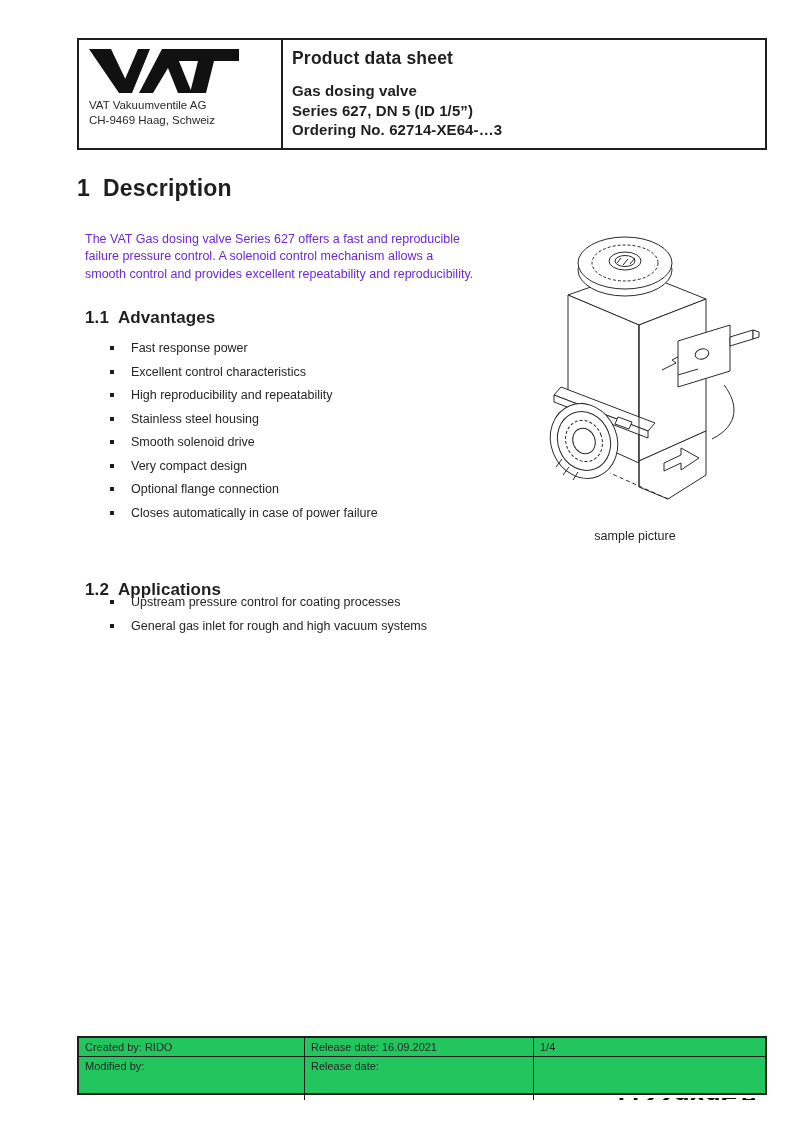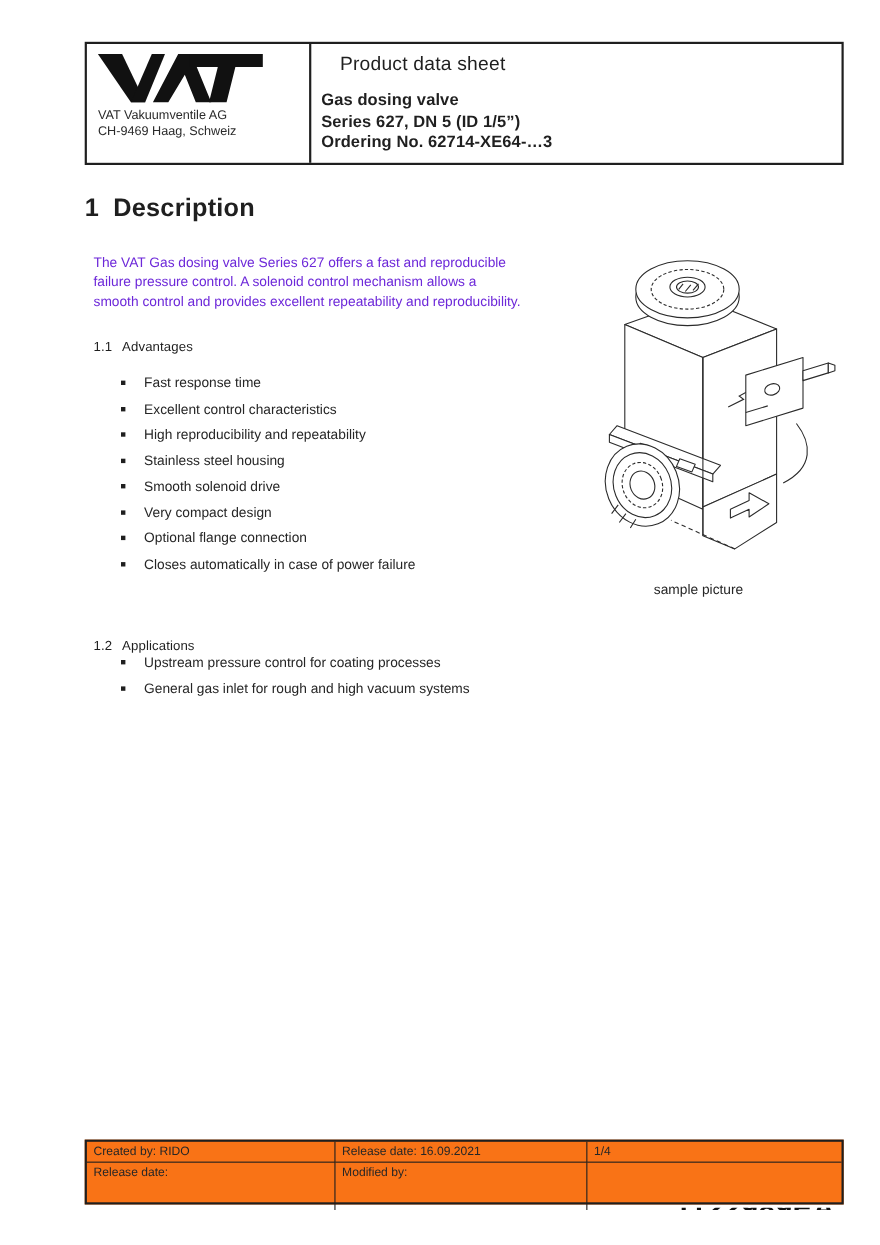--- a/index.html
+++ b/index.html
@@ -10,44 +10,44 @@
   }
   
   .header-box{
     position:absolute;left:77px;top:38px;width:686px;height:108px;
     border:2px solid #1f1f1f;display:flex;background:#fff;
   }
   .logo-col{width:204px;border-right:2px solid #1f1f1f;padding:5px 0 0 10px;box-sizing:border-box;}
   .logo-svg{display:block;margin:2px 0 3px 0;}
   .company-line{font-size:11.5px;line-height:15px;color:#2a2a2a;}
   .title-col{flex:1;padding:6px 0 0 9px;box-sizing:border-box;}
-  .doc-type{font-size:17.5px;font-weight:normal;line-height:20px;margin:2px 0 13px 17px;letter-spacing:0.2px;}
+  .doc-type{font-size:17.5px;font-weight:bold;line-height:20px;margin:2px 0 13px 0;letter-spacing:0.2px;}
   .product-line{font-size:15px;font-weight:bold;line-height:19.5px;letter-spacing:0.1px;}
   
   .h1{position:absolute;left:77px;top:175px;font-size:23px;font-weight:bold;letter-spacing:0.2px;}
   .h1 .sec-no{display:inline-block;margin-right:13px;}
   .para{position:absolute;left:85px;top:231px;font-size:12.5px;line-height:17.3px;color:#6d28d9;}
-  .h2{position:absolute;font-size:12px;font-weight:normal;letter-spacing:0.1px;}
+  .h2{position:absolute;font-size:17px;font-weight:bold;letter-spacing:0.1px;}
   .h2 .sec-no{display:inline-block;margin-right:9px;}
   .h2-advantages{left:85px;top:308px;}
   .h2-applications{left:85px;top:580px;}
   ul.doclist{position:absolute;left:110px;margin:0;padding:0;list-style:none;}
   .list-advantages{top:342px;}
   .list-applications{top:596px;}
   ul.doclist li{display:flex;height:13px;margin-bottom:10.5px;font-size:12.5px;line-height:13px;color:#262626;}
   .bullet{flex:none;width:4px;height:4px;background:#1f1f1f;margin:4px 17px 0 0;}
   
   .figure{position:absolute;left:540px;top:235px;width:230px;height:290px;}
   .figure-caption{position:absolute;left:540px;top:529px;width:190px;text-align:center;
     font-size:12.5px;color:#262626;}
   
   .footer-table{
     position:absolute;left:77px;top:1036px;width:686px;height:55px;
     border:2px solid #1f1f1f;display:grid;box-sizing:content-box;
-    grid-template-columns:226px 229px 1fr;grid-template-rows:19px 1fr;background:#f97316;
+    grid-template-columns:226px 229px 1fr;grid-template-rows:19px 1fr;background:#22c55e;
   }
   .fcell{font-size:11px;padding:3px 6px 0 6px;color:#262626;box-sizing:border-box;overflow:hidden;}
   .fc-r1{border-bottom:1px solid #1f1f1f;}
   .fc-c1,.fc-c2{border-right:1px solid #1f1f1f;}
   .fc-page{text-align:left;}
   .fc-docnum{
     display:flex;align-items:center;justify-content:flex-end;
     font-size:27px;font-weight:bold;letter-spacing:0.5px;padding:0 6px 2px 0;color:#111;margin-top:41px;
   }
   svg .ln{fill:#ffffff;stroke:#2b2b2b;stroke-width:1;stroke-linejoin:round;}
@@ -89,21 +89,21 @@
     <div>failure pressure control. A solenoid control mechanism allows a</div>
     <div>smooth control and provides excellent repeatability and reproducibility.</div>
   </div>
 
   <div class="h2 h2-advantages">
     <span class="sec-no">1.1</span><span>Advantages</span>
   </div>
   <ul class="doclist list-advantages">
     <li>
         <span class="bullet"></span>
-        <span>Fast response time</span>
+        <span>Fast response power</span>
       </li>
     <li>
         <span class="bullet"></span>
         <span>Excellent control characteristics</span>
       </li>
     <li>
         <span class="bullet"></span>
         <span>High reproducibility and repeatability</span>
       </li>
     <li>
@@ -186,18 +186,18 @@
       <ellipse class="ln" cx="85" cy="26" rx="10" ry="5.5"></ellipse>
       <path class="nf" d="M77,28 l4,-5 M83,30 l5,-6 M90,29 l5,-6"></path>
     </svg>
   </div>
   <div class="figure-caption">sample picture</div>
 
   <div class="footer-table">
     <div class="fcell fc-r1 fc-c1">Created by: RIDO</div>
     <div class="fcell fc-r1 fc-c2">Release date: 16.09.2021</div>
     <div class="fcell fc-r1 fc-page">1/4</div>
+    <div class="fcell fc-c1">Modified by:</div>
     <div class="fcell fc-c2">Release date:</div>
-    <div class="fcell fc-c1">Modified by:</div>
     <div class="fcell fc-docnum">1122989EA</div>
   </div>
 
 </div>
 
 </body></html>

